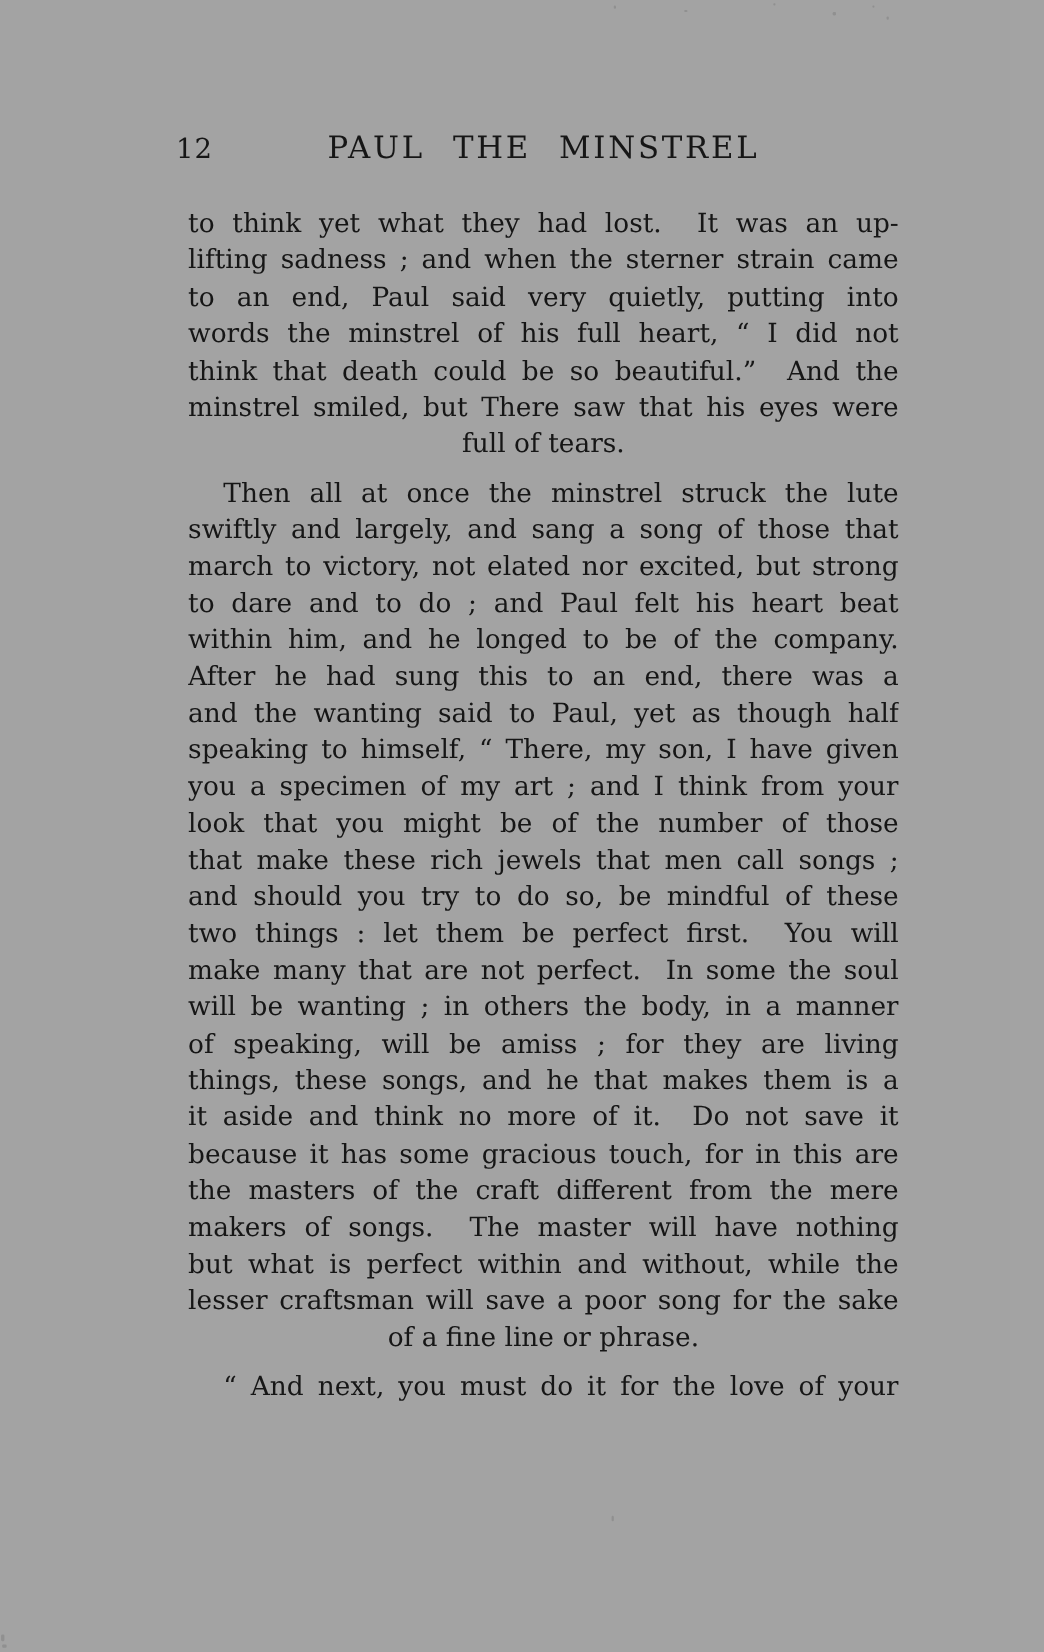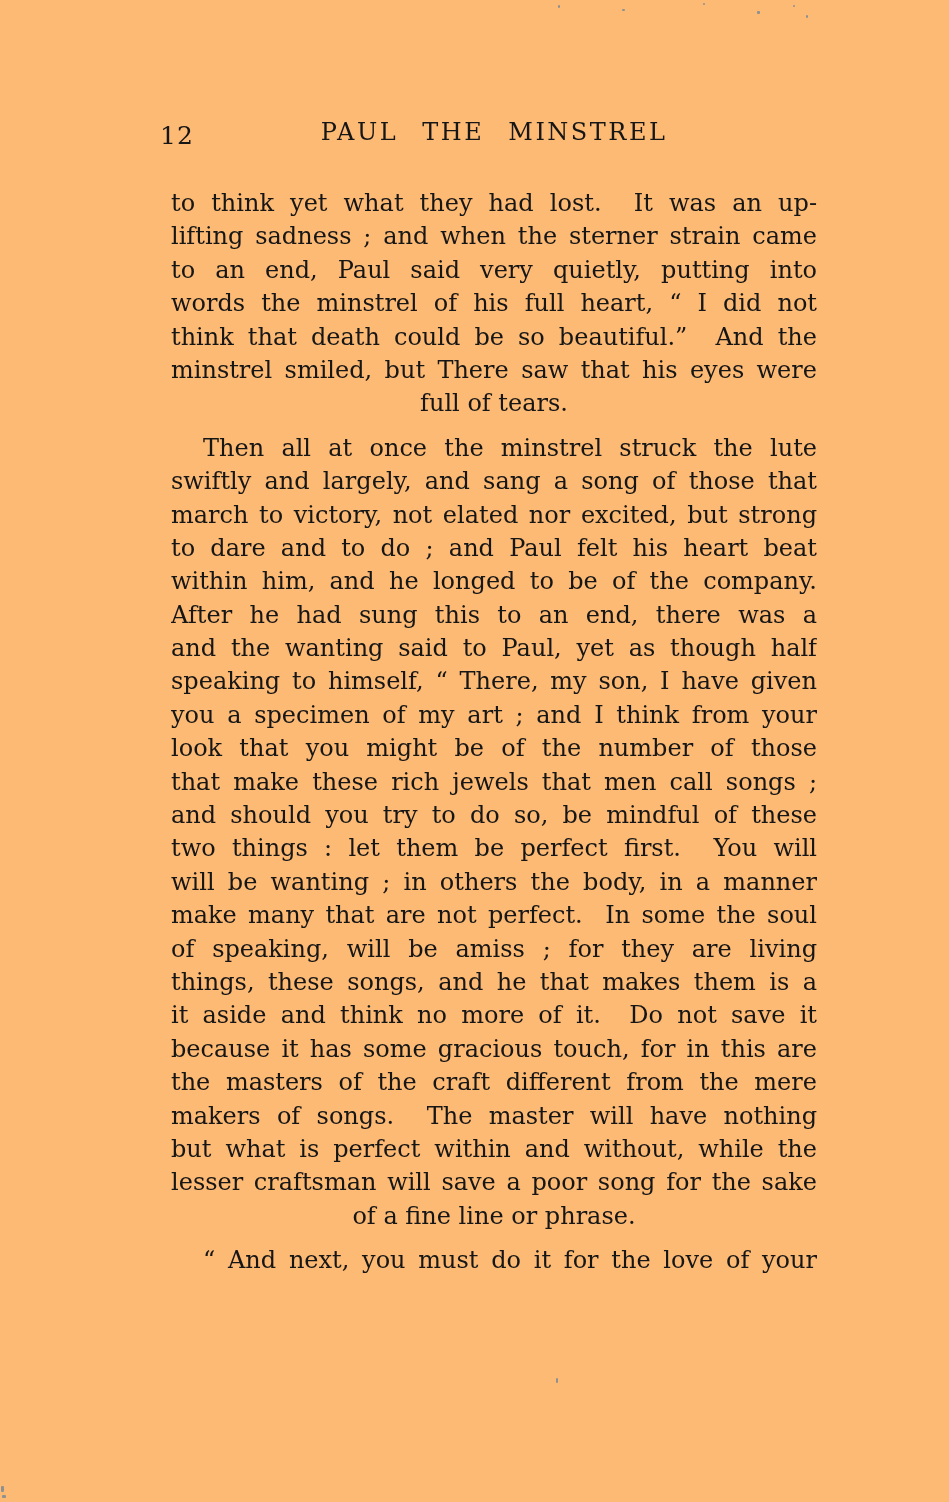--- a/index.html
+++ b/index.html
@@ -4,21 +4,21 @@
 <style>
   html, body {
     margin: 0;
     padding: 0;
     background: #ffffff;
   }
   .page {
     position: relative;
     width: 949px;
     height: 1502px;
-    background: #fdba74;
+    background: #a3a3a3;
     overflow: hidden;
     font-family: "DejaVu Serif", "Liberation Serif", serif;
     color: #161616;
   }
   .header {
     position: absolute;
     top: 118px;
     left: 160px;
     width: 668px;
     height: 36px;
@@ -29,21 +29,21 @@
     top: 3px;
     font-size: 25px;
     letter-spacing: 1px;
   }
   .running-title {
     position: absolute;
     left: 0;
     right: 0;
     top: 0;
     text-align: center;
-    font-size: 24px;
+    font-size: 28px;
     letter-spacing: 2.5px;
     word-spacing: 14px;
     white-space: nowrap;
   }
   .text-block {
     position: absolute;
     left: 160px;
     top: 176px;
     width: 668px;
     font-size: 24px;
@@ -103,22 +103,22 @@
         <div class="text-line just">to dare and to do ; and Paul felt his heart beat</div>
         <div class="text-line just">within him, and he longed to be of the company.</div>
         <div class="text-line just">After he had sung this to an end, there was a silence,</div>
         <div class="text-line just">and the wanting said to Paul, yet as though half</div>
         <div class="text-line just">speaking to himself, “ There, my son, I have given</div>
         <div class="text-line just">you a specimen of my art ; and I think from your</div>
         <div class="text-line just">look that you might be of the number of those</div>
         <div class="text-line just">that make these rich jewels that men call songs ;</div>
         <div class="text-line just">and should you try to do so, be mindful of these</div>
         <div class="text-line just">two things : let them be perfect first.&nbsp; You will</div>
+        <div class="text-line just">make many that are not perfect.&nbsp; In some the soul</div>
         <div class="text-line just">will be wanting ; in others the body, in a manner</div>
-        <div class="text-line just">make many that are not perfect.&nbsp; In some the soul</div>
         <div class="text-line just">of speaking, will be amiss ; for they are living</div>
         <div class="text-line just">things, these songs, and he that makes them is a</div>
         <div class="text-line just">it aside and think no more of it.&nbsp; Do not save it</div>
         <div class="text-line just">because it has some gracious touch, for in this are</div>
         <div class="text-line just">the masters of the craft different from the mere</div>
         <div class="text-line just">makers of songs.&nbsp; The master will have nothing</div>
         <div class="text-line just">but what is perfect within and without, while the</div>
         <div class="text-line just">lesser craftsman will save a poor song for the sake</div>
         <div class="text-line">of a fine line or phrase.</div>
       </div>

